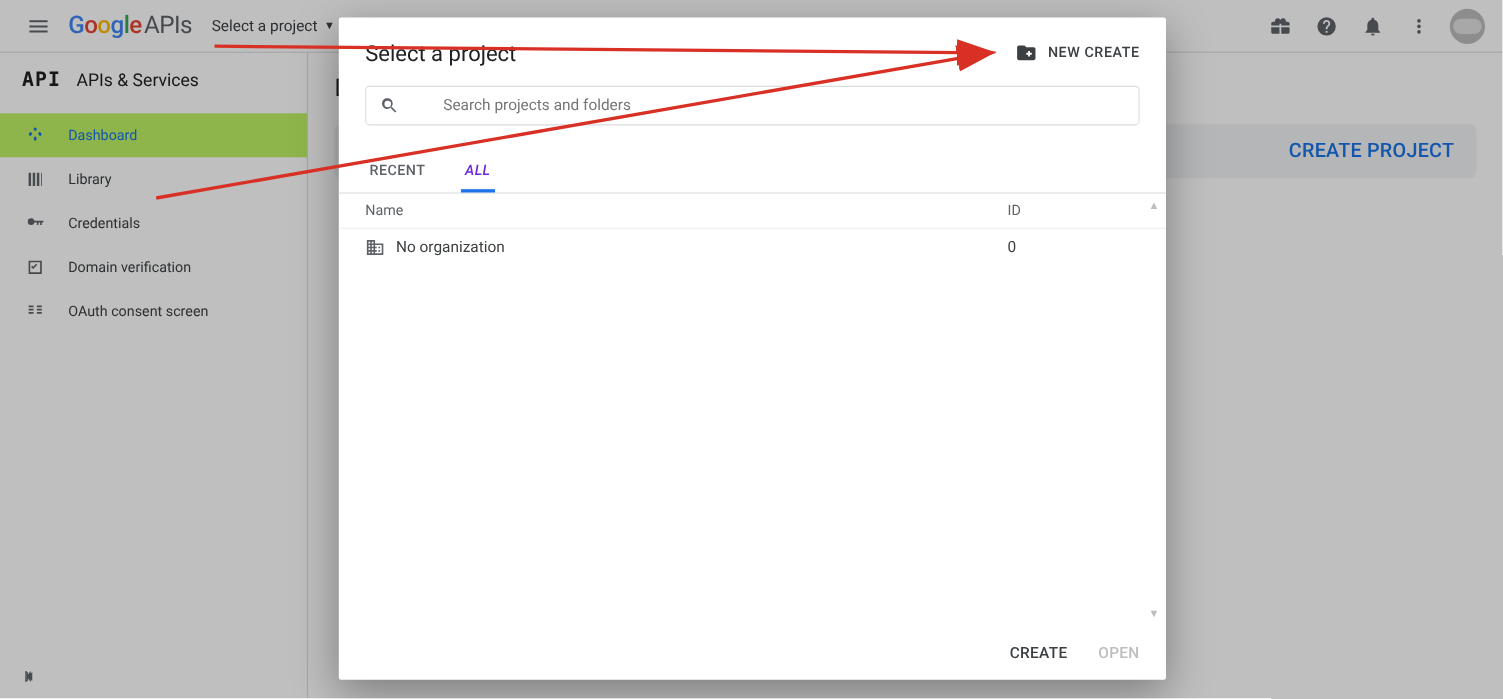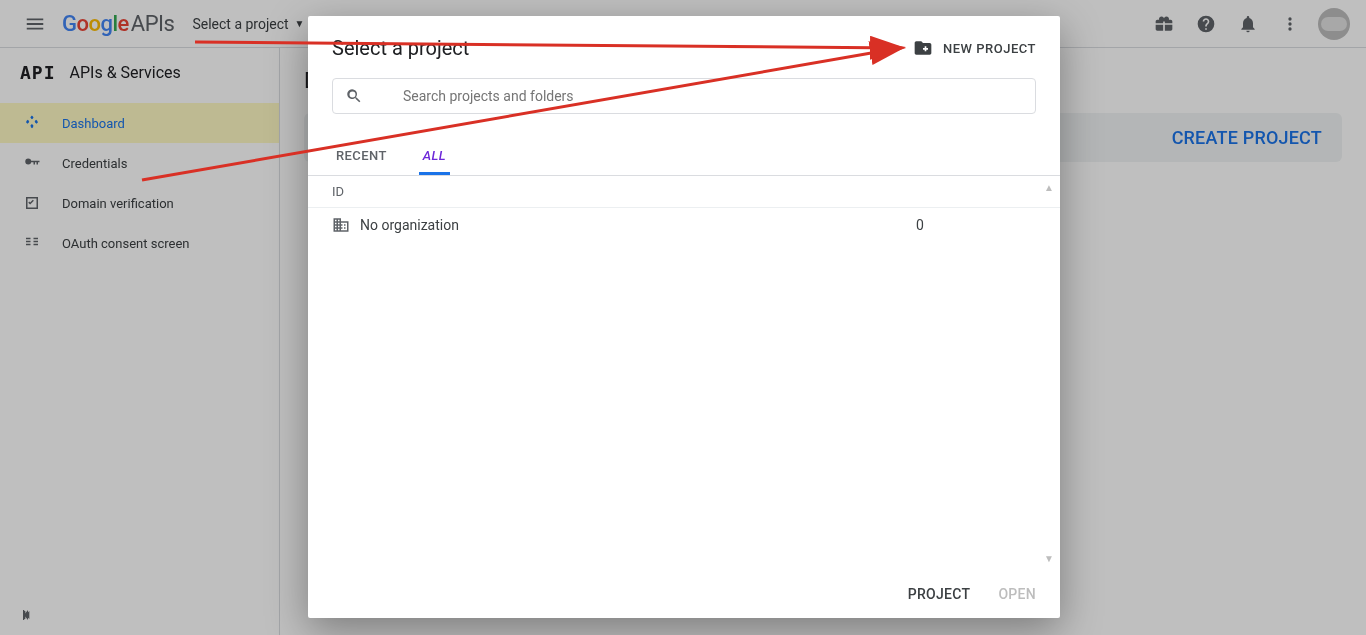--- a/index.html
+++ b/index.html
@@ -18,21 +18,21 @@
 .avatar-inner { width: 26px; height: 14px; border-radius: 8px; background: #e0e0e0; }
 
 
 .main-wrap { display: flex; height: calc(635px - 48px); }
 .sidebar { width: 280px; border-right: 1px solid #dadce0; background: #fff; position: relative; }
 .sidebar-header { display: flex; align-items: center; padding: 14px 20px; font-size: 16px; color: #202124; }
 .sidebar-header .api-badge { font-family: monospace; font-size: 18px; font-weight: 600; margin-right: 14px; letter-spacing: 1px; }
 .side-list { margin-top: 6px; }
 .side-item { display: flex; align-items: center; height: 40px; padding: 0 20px; font-size: 13px; color: #3c4043; cursor: pointer; }
 .side-item .sicon { width: 24px; display: flex; justify-content: center; color: #5f6368; margin-right: 18px; }
-.side-item.active { background: #fef9c3; color: #1a73e8; border-left: 0; position: relative; }
+.side-item.active { background: #bef264; color: #1a73e8; border-left: 0; position: relative; }
 .side-item.active .sicon { color: #1a73e8; }
 .side-item.active::before { content: ""; position: absolute; left: 0; top: 0; bottom: 0; width: 0px; }
 .collapse-handle { position: absolute; bottom: 10px; left: 18px; color: #5f6368; cursor: pointer; }
 
 .content { flex: 1; padding: 20px 24px; background: #fff; }
 .content-title { font-size: 22px; color: #202124; margin-bottom: 20px; }
 .banner { background: #f1f3f4; border-radius: 6px; padding: 14px 20px; display: flex; align-items: center; justify-content: flex-end; }
 .banner-btn { color: #1a73e8; font-size: 18px; font-weight: 500; cursor: pointer; letter-spacing: 0.2px; }
 
 
@@ -127,20 +127,28 @@
             <svg width="18" height="18" viewBox="0 0 24 24">
               <path fill="currentColor" d="M12 2l3 3-3 3-3-3 3-3zM4 10l3 3-3 3-3-3 3-3zm16 0l3 3-3 3-3-3 3-3zM12 18l3 3-3 3-3-3 3-3z" transform="scale(0.7) translate(5 1)"></path>
               <path fill="currentColor" d="M12 3l2 2-2 2-2-2zM6 9l2 2-2 2-2-2zM18 9l2 2-2 2-2-2zM12 15l2 2-2 2-2-2z"></path>
             </svg>
           </span>
         <span>Dashboard</span>
       </div>
       <div class="side-item">
         <span class="sicon">
             <svg width="18" height="18" viewBox="0 0 24 24">
+              <path fill="currentColor" d="M4 4h3v16H4zM9 4h3v16H9zM14 4h3v16h-3zM19 4h1v16h-1z"></path>
+            </svg>
+          </span>
+        <span>Library</span>
+      </div>
+      <div class="side-item">
+        <span class="sicon">
+            <svg width="18" height="18" viewBox="0 0 24 24">
               <path fill="currentColor" d="M7 14a4 4 0 110-8 4 4 0 010 8zm3.65-5H22v2h-2v3h-2v-3h-2v3h-2v-3h-3.35A4 4 0 007 6a4 4 0 013.65 3z"></path>
             </svg>
           </span>
         <span>Credentials</span>
       </div>
       <div class="side-item">
         <span class="sicon">
             <svg width="18" height="18" viewBox="0 0 24 24">
               <path fill="currentColor" d="M4 4h16v16H4z" fill-opacity="0"></path>
               <path fill="currentColor" d="M4 4h16v16H4V4zm2 2v12h12V6H6zm3.5 8l-2.5-2.5 1.4-1.4 1.1 1.1 3.6-3.6 1.4 1.4L9.5 14z"></path>
@@ -177,53 +185,54 @@
 
 <div class="dialog">
   <div class="dialog-head">
     <div class="dialog-title">Select a project</div>
     <div class="new-proj-btn">
       <span class="npi">
         <svg width="20" height="20" viewBox="0 0 24 24">
             <path fill="#3c4043" d="M20 6h-8l-2-2H4c-1.1 0-2 .9-2 2v12c0 1.1.9 2 2 2h16c1.1 0 2-.9 2-2V8c0-1.1-.9-2-2-2zm-2 8h-2v2h-2v-2h-2v-2h2v-2h2v2h2v2z"></path>
           </svg>
       </span>
-      <span>NEW PROJECT</span>
+      <span>NEW CREATE</span>
     </div>
   </div>
   <div class="search-wrap">
     <div class="search-box">
       <svg width="18" height="18" viewBox="0 0 24 24">
           <path fill="#5f6368" d="M15.5 14h-.79l-.28-.27a6.5 6.5 0 10-.7.7l.27.28v.79l5 4.99L20.49 19l-4.99-5zM10 14a4 4 0 110-8 4 4 0 010 8z"></path>
         </svg>
       <input placeholder="Search projects and folders" style="">
     </div>
   </div>
   <div class="tabs">
     <div class="tab">RECENT</div>
     <div class="tab active">ALL</div>
   </div>
   <div class="table-head">
+    <div class="col-name">Name</div>
     <div class="col-id">ID</div>
     <span class="scroll-tri">▲</span>
   </div>
   <div class="rowlist">
     <div class="row">
       <span class="ricon">
         <svg width="18" height="18" viewBox="0 0 24 24">
             <path fill="#5f6368" d="M12 7V3H2v18h20V7H12zM6 19H4v-2h2v2zm0-4H4v-2h2v2zm0-4H4V9h2v2zm0-4H4V5h2v2zm4 12H8v-2h2v2zm0-4H8v-2h2v2zm0-4H8V9h2v2zm0-4H8V5h2v2zm10 12h-8v-2h2v-2h-2v-2h2v-2h-2V9h8v10zm-2-8h-2v2h2v-2zm0 4h-2v2h2v-2z"></path>
           </svg>
       </span>
       <div class="col-name">No organization</div>
       <div class="col-id">0</div>
     </div>
     <span class="scroll-tri bot" style="position:absolute; right:6px; bottom:6px;">▼</span>
   </div>
   <div class="dialog-foot">
-    <span class="foot-btn cancel">PROJECT</span>
+    <span class="foot-btn cancel">CREATE</span>
     <span class="foot-btn open">OPEN</span>
   </div>
 </div>
 
 <svg class="anno-arrow" style="left:130px; top:20px;" width="810" height="180">
   <defs>
     <marker id="ah" markerWidth="12" markerHeight="12" refX="10" refY="4" orient="auto">
       <path d="M0,0 L12,4 L0,8 z" fill="#d93025"></path>
     </marker>
   </defs>

